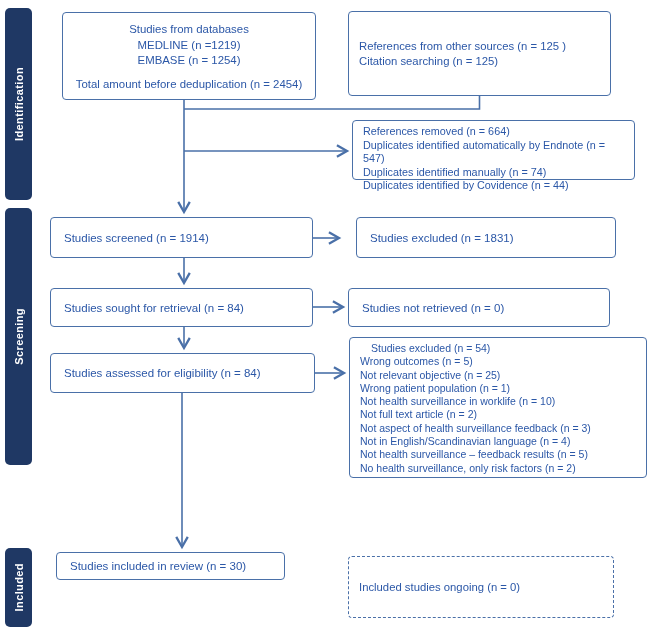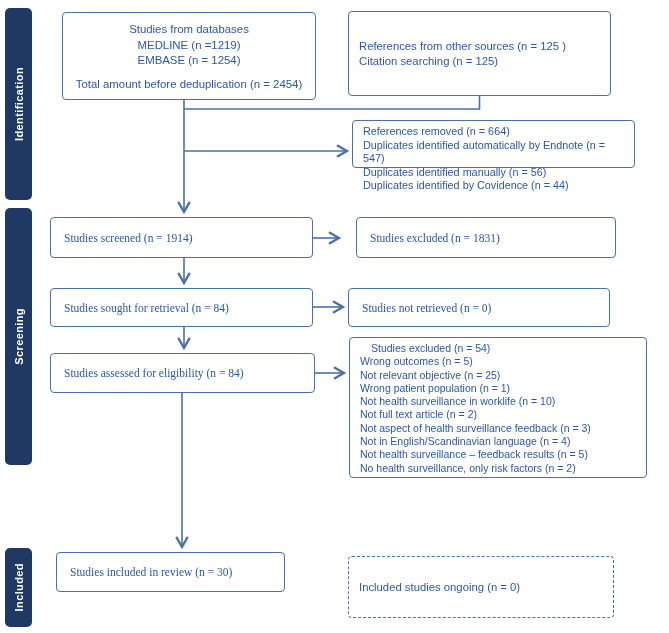--- a/index.html
+++ b/index.html
@@ -32,21 +32,20 @@
     border-radius: 4px;
     background: #ffffff;
     color: #2b57a7;
     box-sizing: border-box;
   }
   .center-lines { text-align: center; }
   .single {
     display: flex; align-items: center;
     font-size: 11.5px;
     padding-left: 13px;
-    font-family: Liberation Serif, serif;
   }
   .vcenter {
     display: flex; flex-direction: column; justify-content: center;
     font-size: 11.3px; line-height: 14.5px;
     padding-left: 10px; padding-right: 16px;
   }
   .list {
     font-size: 10.8px; line-height: 13.6px;
     padding: 4px 8px 0 10px;
   }
@@ -98,24 +97,24 @@
     <div>MEDLINE (n =1219)</div>
     <div>EMBASE (n = 1254)</div>
     <div class="gap">Total amount before deduplication (n = 2454)</div>
   </div>
 
   <div class="box vcenter" style="left:348px; top:11px; width:263px; height:85px;">
     <div>References from other sources (n = 125 )</div>
     <div>Citation searching (n = 125)</div>
   </div>
 
-  <div class="box list" style="left:352px; top:120px; width:283px; height:48px;">
+  <div class="box list" style="left:352px; top:120px; width:283px; height:60px;">
     <div>References removed  (n = 664)</div>
     <div>Duplicates identified automatically by Endnote (n = 547)</div>
-    <div>Duplicates identified manually (n = 56)</div>
+    <div>Duplicates identified manually (n = 74)</div>
     <div>Duplicates identified by Covidence (n = 44)</div>
   </div>
 
   <div class="box single" style="left:50px; top:217px; width:263px; height:41px;">
     <span>Studies screened (n = 1914)</span>
   </div>
   <div class="box single" style="left:344px; top:217px; width:260px; height:41px;margin-left:12px;">
     <span>Studies excluded (n = 1831)</span>
   </div>
 
@@ -136,21 +135,21 @@
     <div>Not relevant objective (n = 25)</div>
     <div>Wrong patient population (n = 1)</div>
     <div>Not health surveillance in worklife (n = 10)</div>
     <div>Not full text article (n = 2)</div>
     <div>Not aspect of health surveillance feedback (n = 3)</div>
     <div>Not in English/Scandinavian language (n = 4)</div>
     <div>Not health surveillance – feedback results (n = 5)</div>
     <div>No health surveillance, only risk factors (n = 2)</div>
   </div>
 
-  <div class="box single" style="left:56px; top:552px; width:229px; height:40px;">
+  <div class="box single" style="left:56px; top:552px; width:229px; height:28px;">
     <span>Studies included in review  (n = 30)</span>
   </div>
 
   <div class="box vcenter dashed" style="left:348px; top:556px; width:266px; height:62px; font-size:11.3px; line-height:15px;">
     <div>Included studies ongoing (n = 0)</div>
   </div>
 
 </div>
 
 </body></html>

